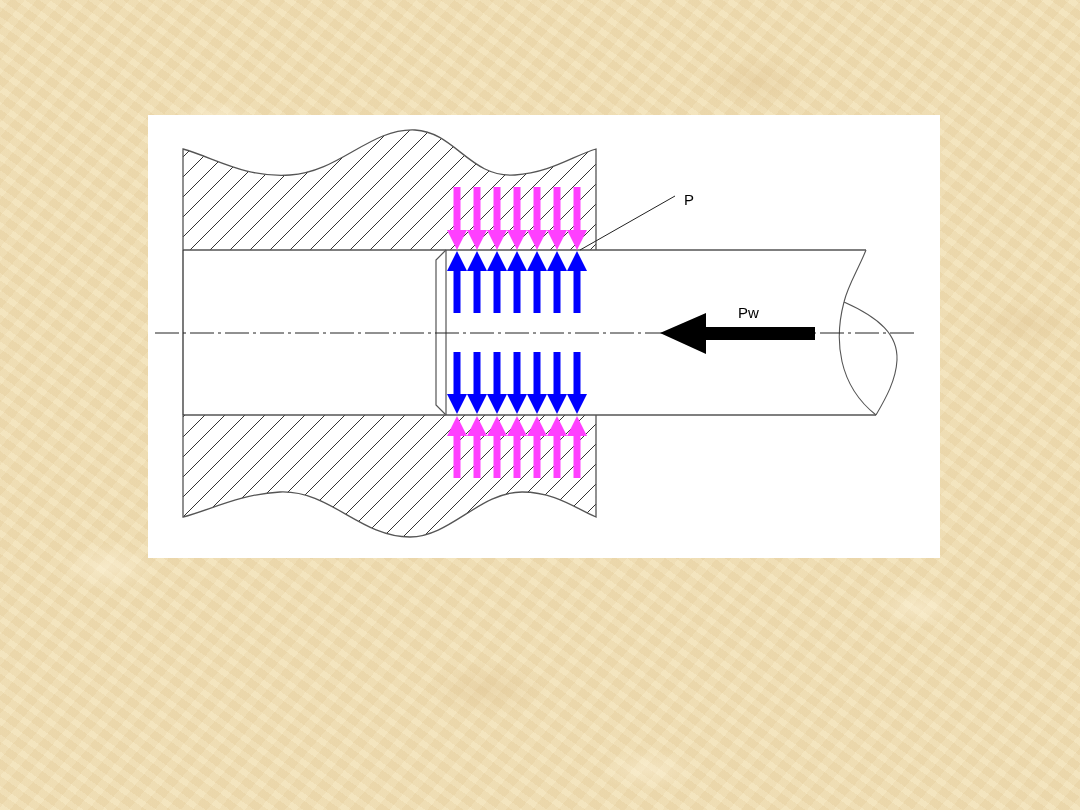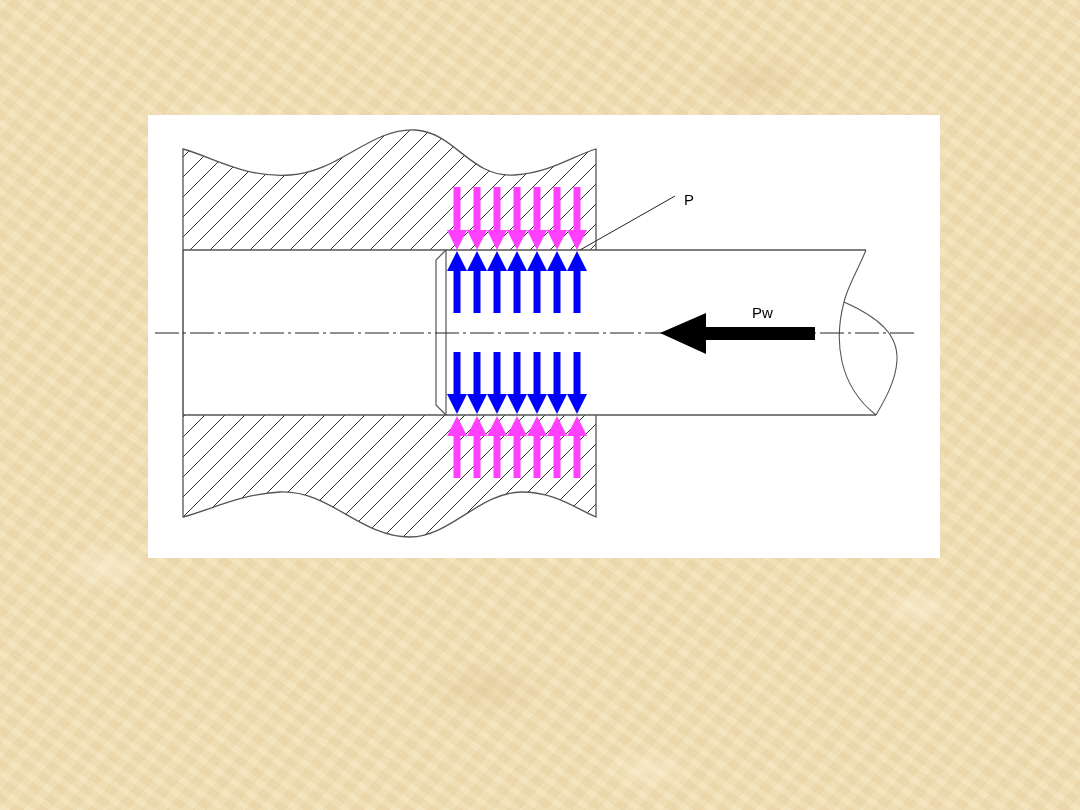--- a/index.html
+++ b/index.html
@@ -112,14 +112,14 @@
       <use href="#magUp" transform="translate(100,0)"></use>
       <use href="#magUp" transform="translate(120,0)"></use>
     </g>
 
     <line x1="580" y1="250" x2="675" y2="196" stroke="#222" stroke-width="1"></line>
 
     <path d="M660,333 L706,313 L706,327 L815,327 L815,340 L706,340 L706,354 Z" fill="#000"></path>
   </svg>
 
   <span class="label" style="left:536px; top:77px;">P</span>
-  <span class="label" style="left:604px; top:190px;">Pw</span>
+  <span class="label" style="left:590px; top:190px;">Pw</span>
 </div>
 
 </body></html>

